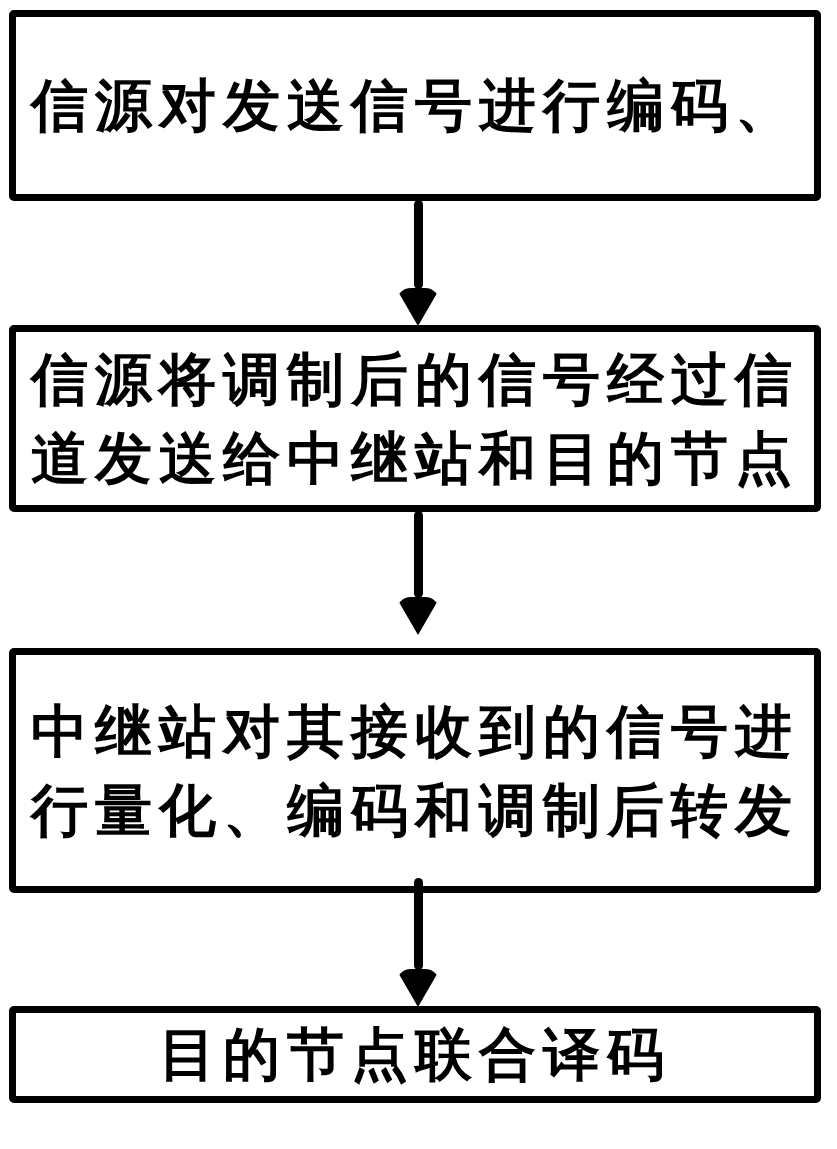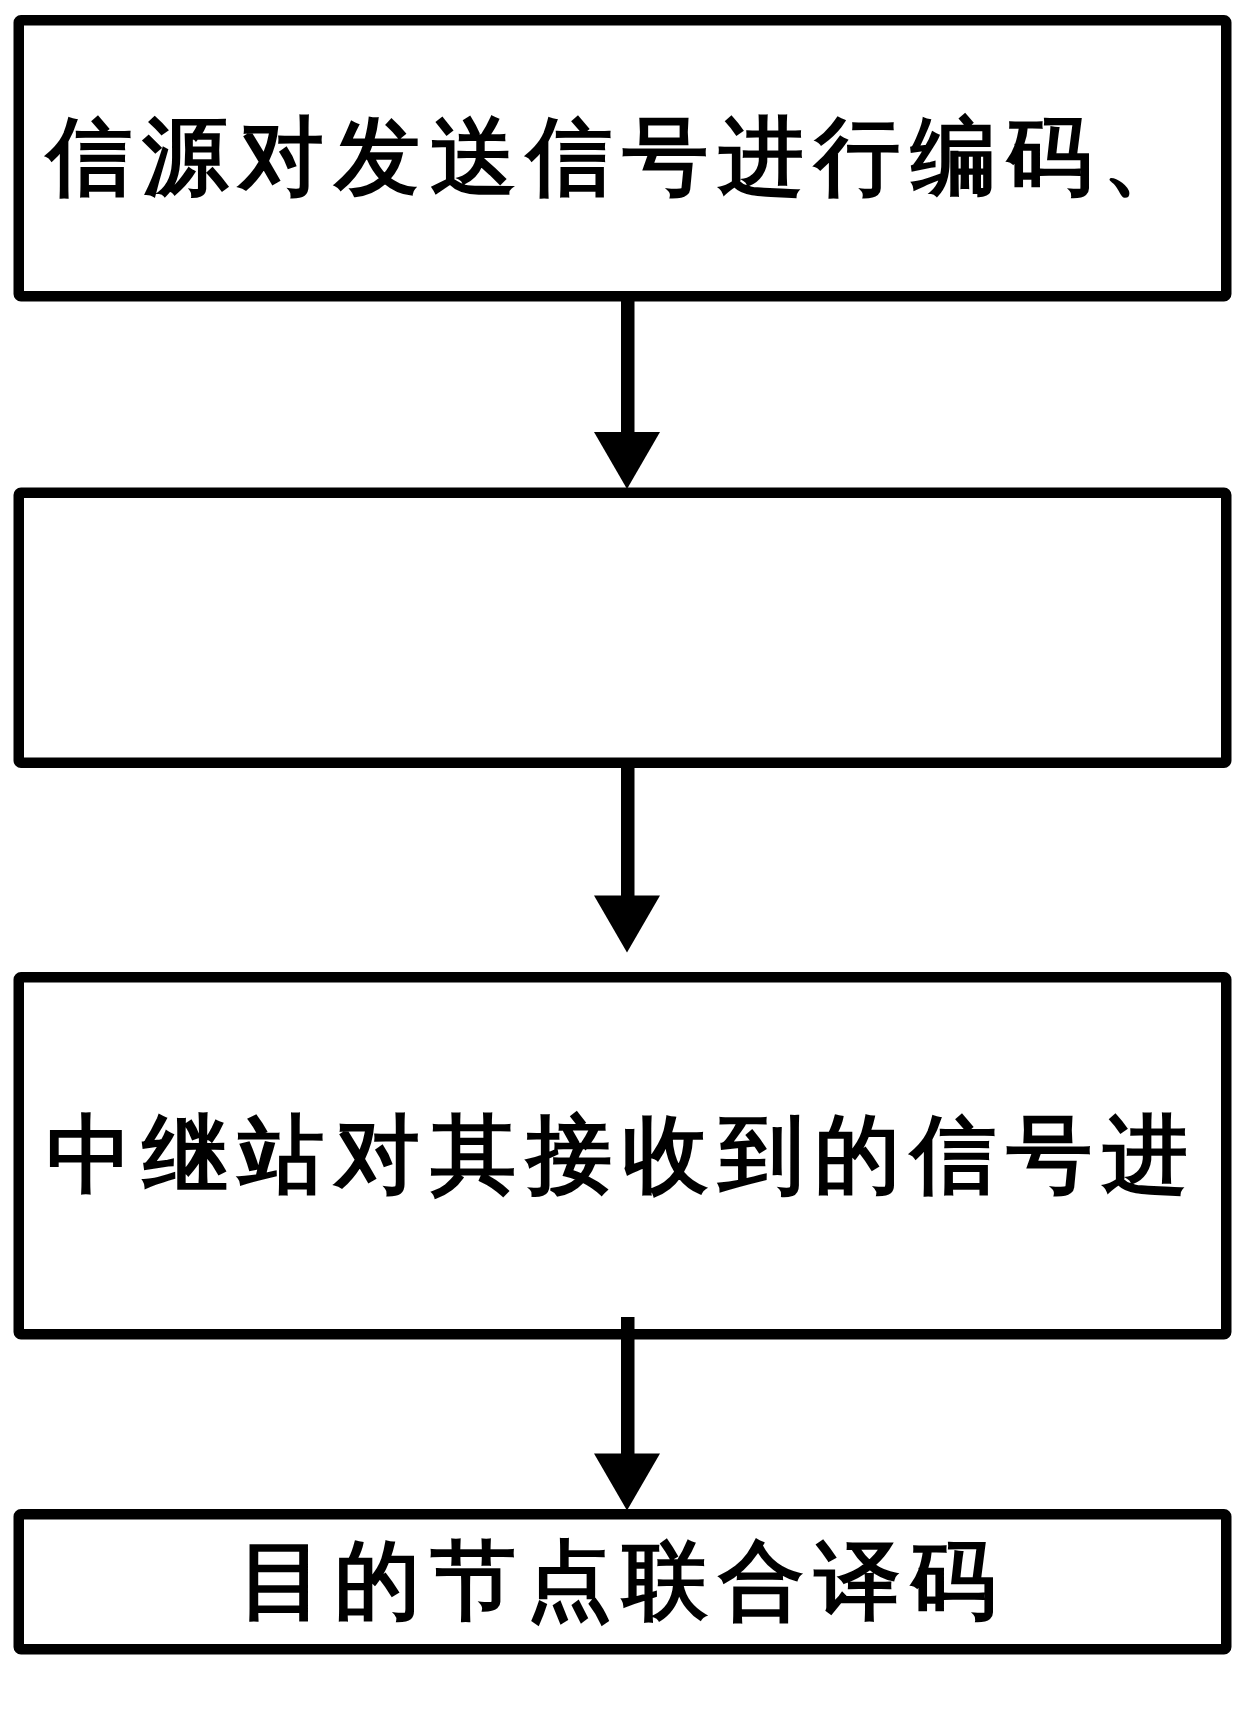--- a/index.html
+++ b/index.html
@@ -1,19 +1,19 @@
 <!DOCTYPE html>
 <html style="--stroke: #000000; --bg: #ffffff;"><head>
 <meta charset="utf-8">
 <style>
   :root {
     --stroke: #000000;
     --bg: #ffffff;
   }
-  * { margin: 0; padding: 0; box-sizing: border-box; }
+  * { margin: 0; padding: 0; box-sizing: border-box; border-radius: 15px; }
   html, body {
     background: var(--bg);
   }
   .canvas {
     position: relative;
     width: 837px;
     height: 1149px;
     background: var(--bg);
     font-family: "Liberation Serif", "DejaVu Serif", serif;
     overflow: hidden;
@@ -78,29 +78,32 @@
   <div class="flow-box" id="box-1">
     <span class="line">信源对发送信号进行编码、</span>
   </div>
 
   <div class="arrow" id="arrow-1">
     <div class="arrow-shaft"></div>
     <div class="arrow-head"></div>
   </div>
 
   <div class="flow-box" id="box-2">
+    <span class="line">信源将调制后的信号经过信</span>
+    <span class="line">道发送给中继站和目的节点</span>
   </div>
 
   <div class="arrow" id="arrow-2">
     <div class="arrow-shaft"></div>
     <div class="arrow-head"></div>
   </div>
 
   <div class="flow-box" id="box-3">
     <span class="line">中继站对其接收到的信号进</span>
+    <span class="line">行量化、编码和调制后转发</span>
   </div>
 
   <div class="arrow" id="arrow-3">
     <div class="arrow-shaft"></div>
     <div class="arrow-head"></div>
   </div>
 
   <div class="flow-box" id="box-4">
     <span class="line">目的节点联合译码</span>
   </div>

